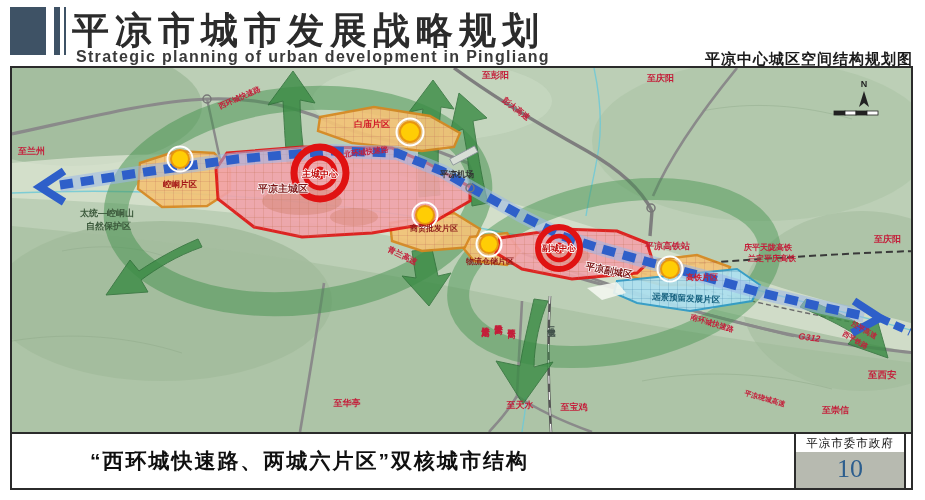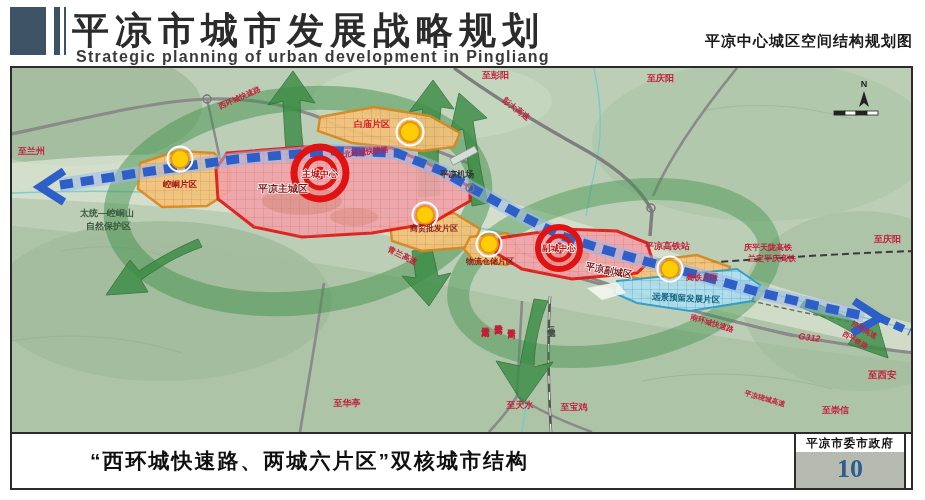--- a/index.html
+++ b/index.html
@@ -7,37 +7,37 @@
   .page{position:relative;width:925px;height:452px;background:#fff;}
 
   
   .logo-square{position:absolute;left:10px;top:7px;width:36px;height:48px;background:#3e5265;}
   .logo-bar1{position:absolute;left:54px;top:7px;width:6px;height:48px;background:#3e5265;}
   .logo-bar2{position:absolute;left:64px;top:7px;width:2px;height:48px;background:#3e5265;}
   .title{position:absolute;left:72px;top:6px;margin:0;font-family:"Liberation Serif",serif;
          font-size:37px;font-weight:bold;color:#2b2b2b;letter-spacing:6px;white-space:nowrap;}
   .subtitle-en{position:absolute;left:76px;top:48px;font-size:16px;font-weight:bold;color:#3a3a3a;
          letter-spacing:1.3px;white-space:nowrap;}
-  .map-subtitle{position:absolute;right:12px;top:32px;font-size:15px;font-weight:bold;color:#1a1a1a;
+  .map-subtitle{position:absolute;right:12px;top:50px;font-size:15px;font-weight:bold;color:#1a1a1a;
          letter-spacing:1px;}
 
   
   .frame{position:absolute;left:10px;top:66px;width:903px;height:424px;border:2px solid #2b2b2b;box-sizing:border-box;}
   .map-wrap{position:absolute;left:0;top:0;width:899px;height:364px;border-bottom:2px solid #2b2b2b;overflow:hidden;}
   svg{display:block;}
 
   .footer{position:absolute;left:0;top:366px;width:899px;height:54px;background:#fff;}
   .caption{position:absolute;left:78px;top:13px;font-size:21px;font-weight:bold;color:#0f0f0f;
            letter-spacing:2px;white-space:nowrap;}
   .page-box{position:absolute;right:5px;top:0;width:112px;height:54px;border-left:2px solid #2b2b2b;
             border-right:2px solid #2b2b2b;box-sizing:border-box;}
-  .authority{height:18px;line-height:18px;text-align:center;font-size:11.5px;font-weight:bold;color:#111;
+  .authority{height:18px;line-height:18px;text-align:center;font-size:11.5px;font-weight:normal;color:#111;
              background:#fff;letter-spacing:1px;}
   .pagenum{height:36px;line-height:34px;text-align:center;background:#b7bab0;
-           font-family:"Liberation Serif",serif;font-size:26px;font-weight:bold;color:#2c5e8e;}
+           font-family:"Liberation Serif",serif;font-size:26px;font-weight:normal;color:#2c5e8e;}
 
   
   text{font-family:"Liberation Sans",sans-serif;}
   .red{fill:#c41e3a;font-weight:bold;}
   .zl{font-weight:bold;}
   .halo{paint-order:stroke;stroke:#ffffff;stroke-width:1.6px;stroke-linejoin:round;}
   .v{writing-mode:tb;}
 </style>
 </head>
 <body>

